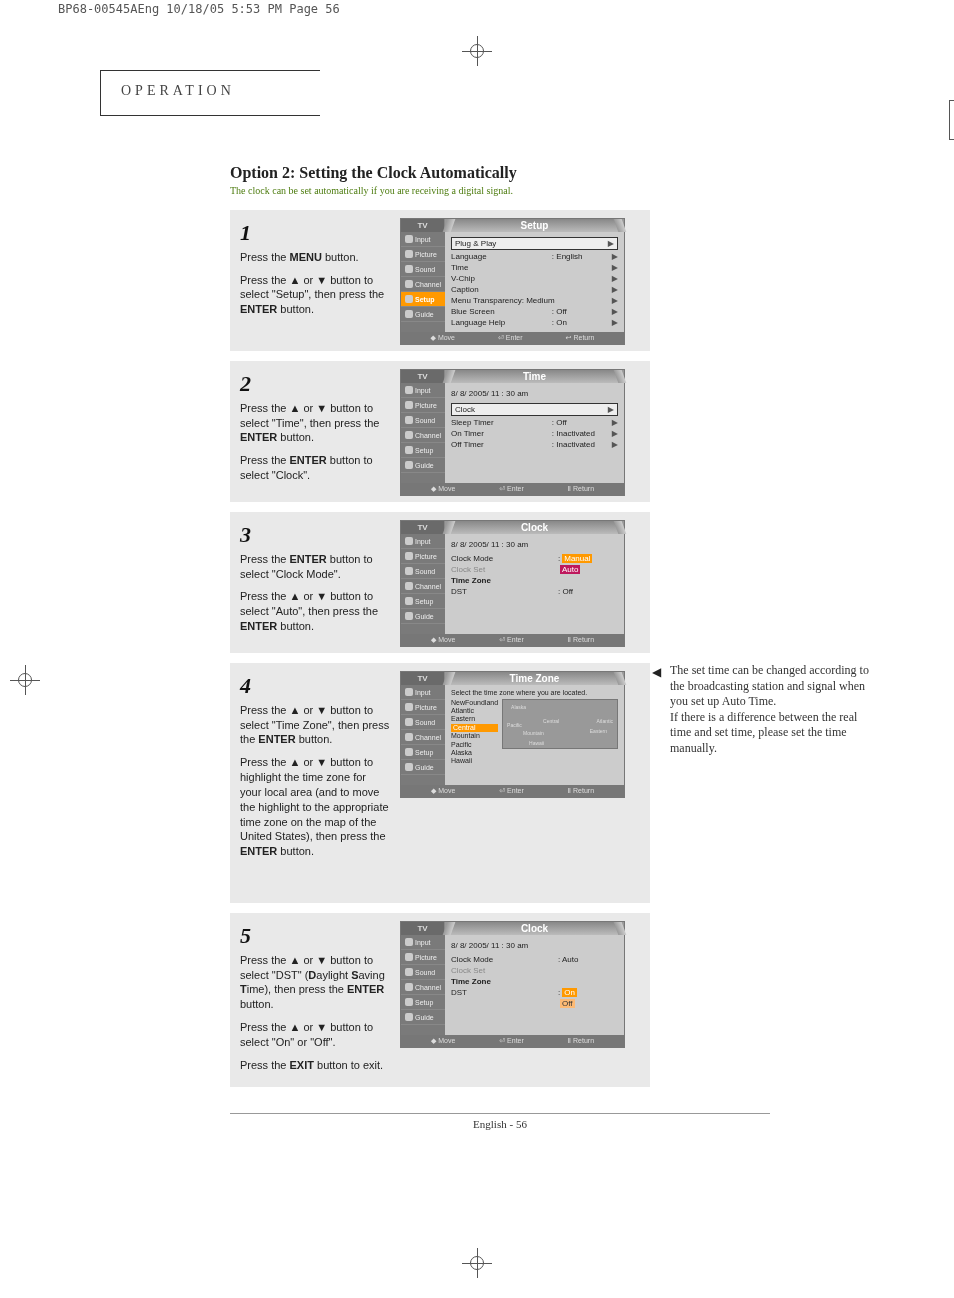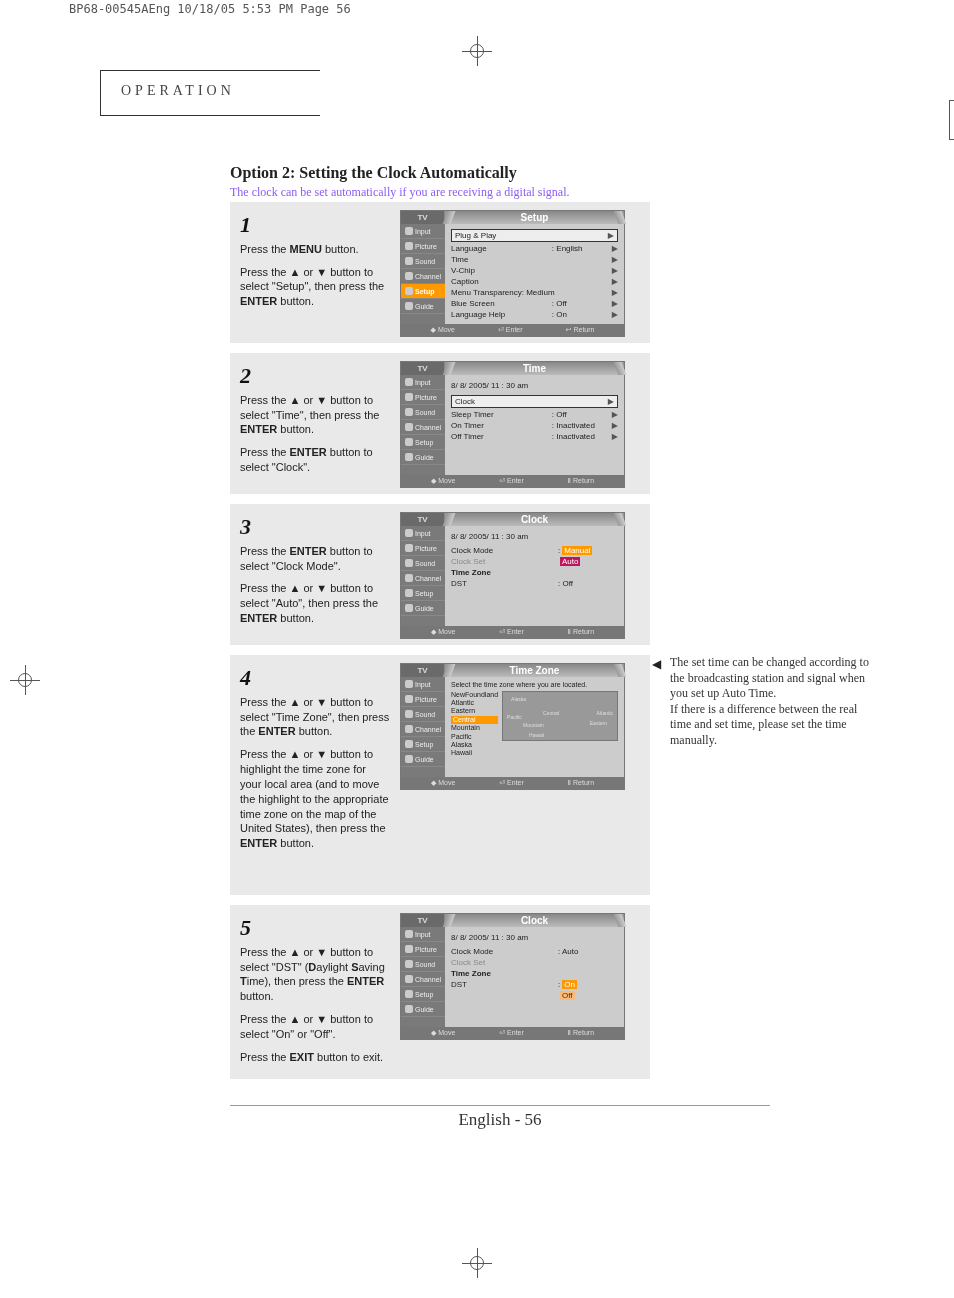--- a/index.html
+++ b/index.html
@@ -10,27 +10,27 @@
   .crop-marks::after { width: 30px; height: 1px; top: 50%; left: 0; }
   .crop-marks .circle { position: absolute; width: 14px; height: 14px; border: 1px solid #555; border-radius: 50%; top: 50%; left: 50%; transform: translate(-50%, -50%); }
   .crop-bottom { top: auto; bottom: 20px; }
   .edge-mark { position: absolute; width: 30px; height: 30px; }
   .edge-mark.left { left: 10px; top: 665px; }
   .edge-mark.right { right: -5px; top: 100px; width: 10px; height: 40px; border: 1px solid #555; border-right: none; }
   .edge-mark.left::before, .edge-mark.left::after { content: ''; position: absolute; background: #555; }
   .edge-mark.left::before { width: 30px; height: 1px; top: 50%; }
   .edge-mark.left::after { width: 1px; height: 30px; left: 50%; }
   .edge-mark.left .circle { position: absolute; width: 14px; height: 14px; border: 1px solid #555; border-radius: 50%; top: 50%; left: 50%; transform: translate(-50%, -50%); }
-  .slug { position: absolute; top: 2px; left: 69px; font-size: 12px; color: #555; font-family: monospace; }
+  .slug { position: absolute; top: 2px; left: 58px; font-size: 12px; color: #555; font-family: monospace; }
   .page { position: absolute; top: 70px; left: 100px; width: 800px; }
   .op-box { border: 1px solid #333; border-right: none; width: 220px; padding: 10px 0 16px 20px; position: relative; }
   .op-box span { font-family: Georgia, serif; letter-spacing: 4px; font-size: 14px; color: #444; font-variant: small-caps; }
   .content { margin-left: 130px; margin-top: 48px; width: 700px; }
   .h2 { font-family: Georgia, serif; font-weight: bold; font-size: 16px; color: #222; margin-bottom: 3px; }
-  .intro { font-family: Georgia, serif; font-size: 12px; color: #8b5cf6; margin-bottom: 2px; }
+  .intro { font-family: Georgia, serif; font-size: 10px; color: #4d7c0f; margin-bottom: 14px; }
   .step { background: #e9e9e9; padding: 8px 8px 6px 10px; margin-bottom: 10px; display: flex; gap: 10px; width: 420px; position: relative; }
   .step-text { width: 150px; font-size: 11px; color: #222; line-height: 1.35; }
   .step-num { font-family: Georgia, serif; font-weight: bold; font-style: italic; font-size: 22px; color: #111; margin-bottom: 2px; }
   .step-text p { margin-bottom: 8px; }
   .b { font-weight: bold; }
   .screen { background: #aaa; border: 1px solid #777; width: 225px; position: relative; font-size: 8px; color: #fff; }
   .screen-header { display: flex; }
   .tv-label { background: #6a6a6a; color: #ddd; font-size: 8px; padding: 2px 6px 1px; width: 44px; text-align: center; font-weight: bold; border-right: 1px solid #888; }
   .title-bar { flex: 1; background: linear-gradient(#888, #bbb); text-align: center; font-weight: bold; color: #fff; font-size: 10px; padding: 1px 0; border-left: 4px solid #999; border-right: 4px solid #999; position: relative; }
   .title-bar::before, .title-bar::after { content: ''; position: absolute; top: 0; width: 8px; height: 100%; background: linear-gradient(to right, #999, #ccc); }
@@ -53,21 +53,21 @@
   .datetime { font-size: 8px; color: #222; padding: 2px 0 4px; }
   .tz-prompt { font-size: 7px; color: #222; line-height: 1.1; padding-bottom: 2px; }
   .tz-body { display: flex; gap: 4px; }
   .tz-list { font-size: 7px; color: #222; line-height: 1.2; }
   .tz-list div.hl-full { background: #f90; color: #fff; padding: 0 2px; }
   .tz-map { flex: 1; background: #999; border: 1px solid #777; height: 50px; position: relative; }
   .tz-map .region { position: absolute; font-size: 5px; color: #ddd; }
   .note { position: absolute; left: 440px; top: 0; width: 210px; font-family: Georgia, serif; font-size: 12px; color: #333; line-height: 1.3; }
   .note .tri { position: absolute; left: -18px; top: 2px; color: #222; font-size: 12px; }
   .step4-wrap { position: relative; }
-  .footer { position: absolute; left: 0; width: 100%; text-align: center; font-family: Georgia, serif; font-size: 17px; color: #333; margin-top: 16px; }
+  .footer { position: absolute; left: 0; width: 100%; text-align: center; font-family: Georgia, serif; font-size: 11px; color: #333; margin-top: 16px; }
   .ftrule { border-top: 1px solid #999; width: 540px; margin: 0 auto 4px; }
   .dd { background: #f90; color: #fff; padding: 0 2px; margin-left: 2px; }
   .dd2 { background: #fdba74; color: #333; padding: 0 2px; margin-left: 2px; }
 </style>
 </head>
 <body>
 
 <div class="slug">BP68-00545AEng  10/18/05  5:53 PM  Page 56</div>
 <div class="crop-marks">
     <div class="circle"></div>

